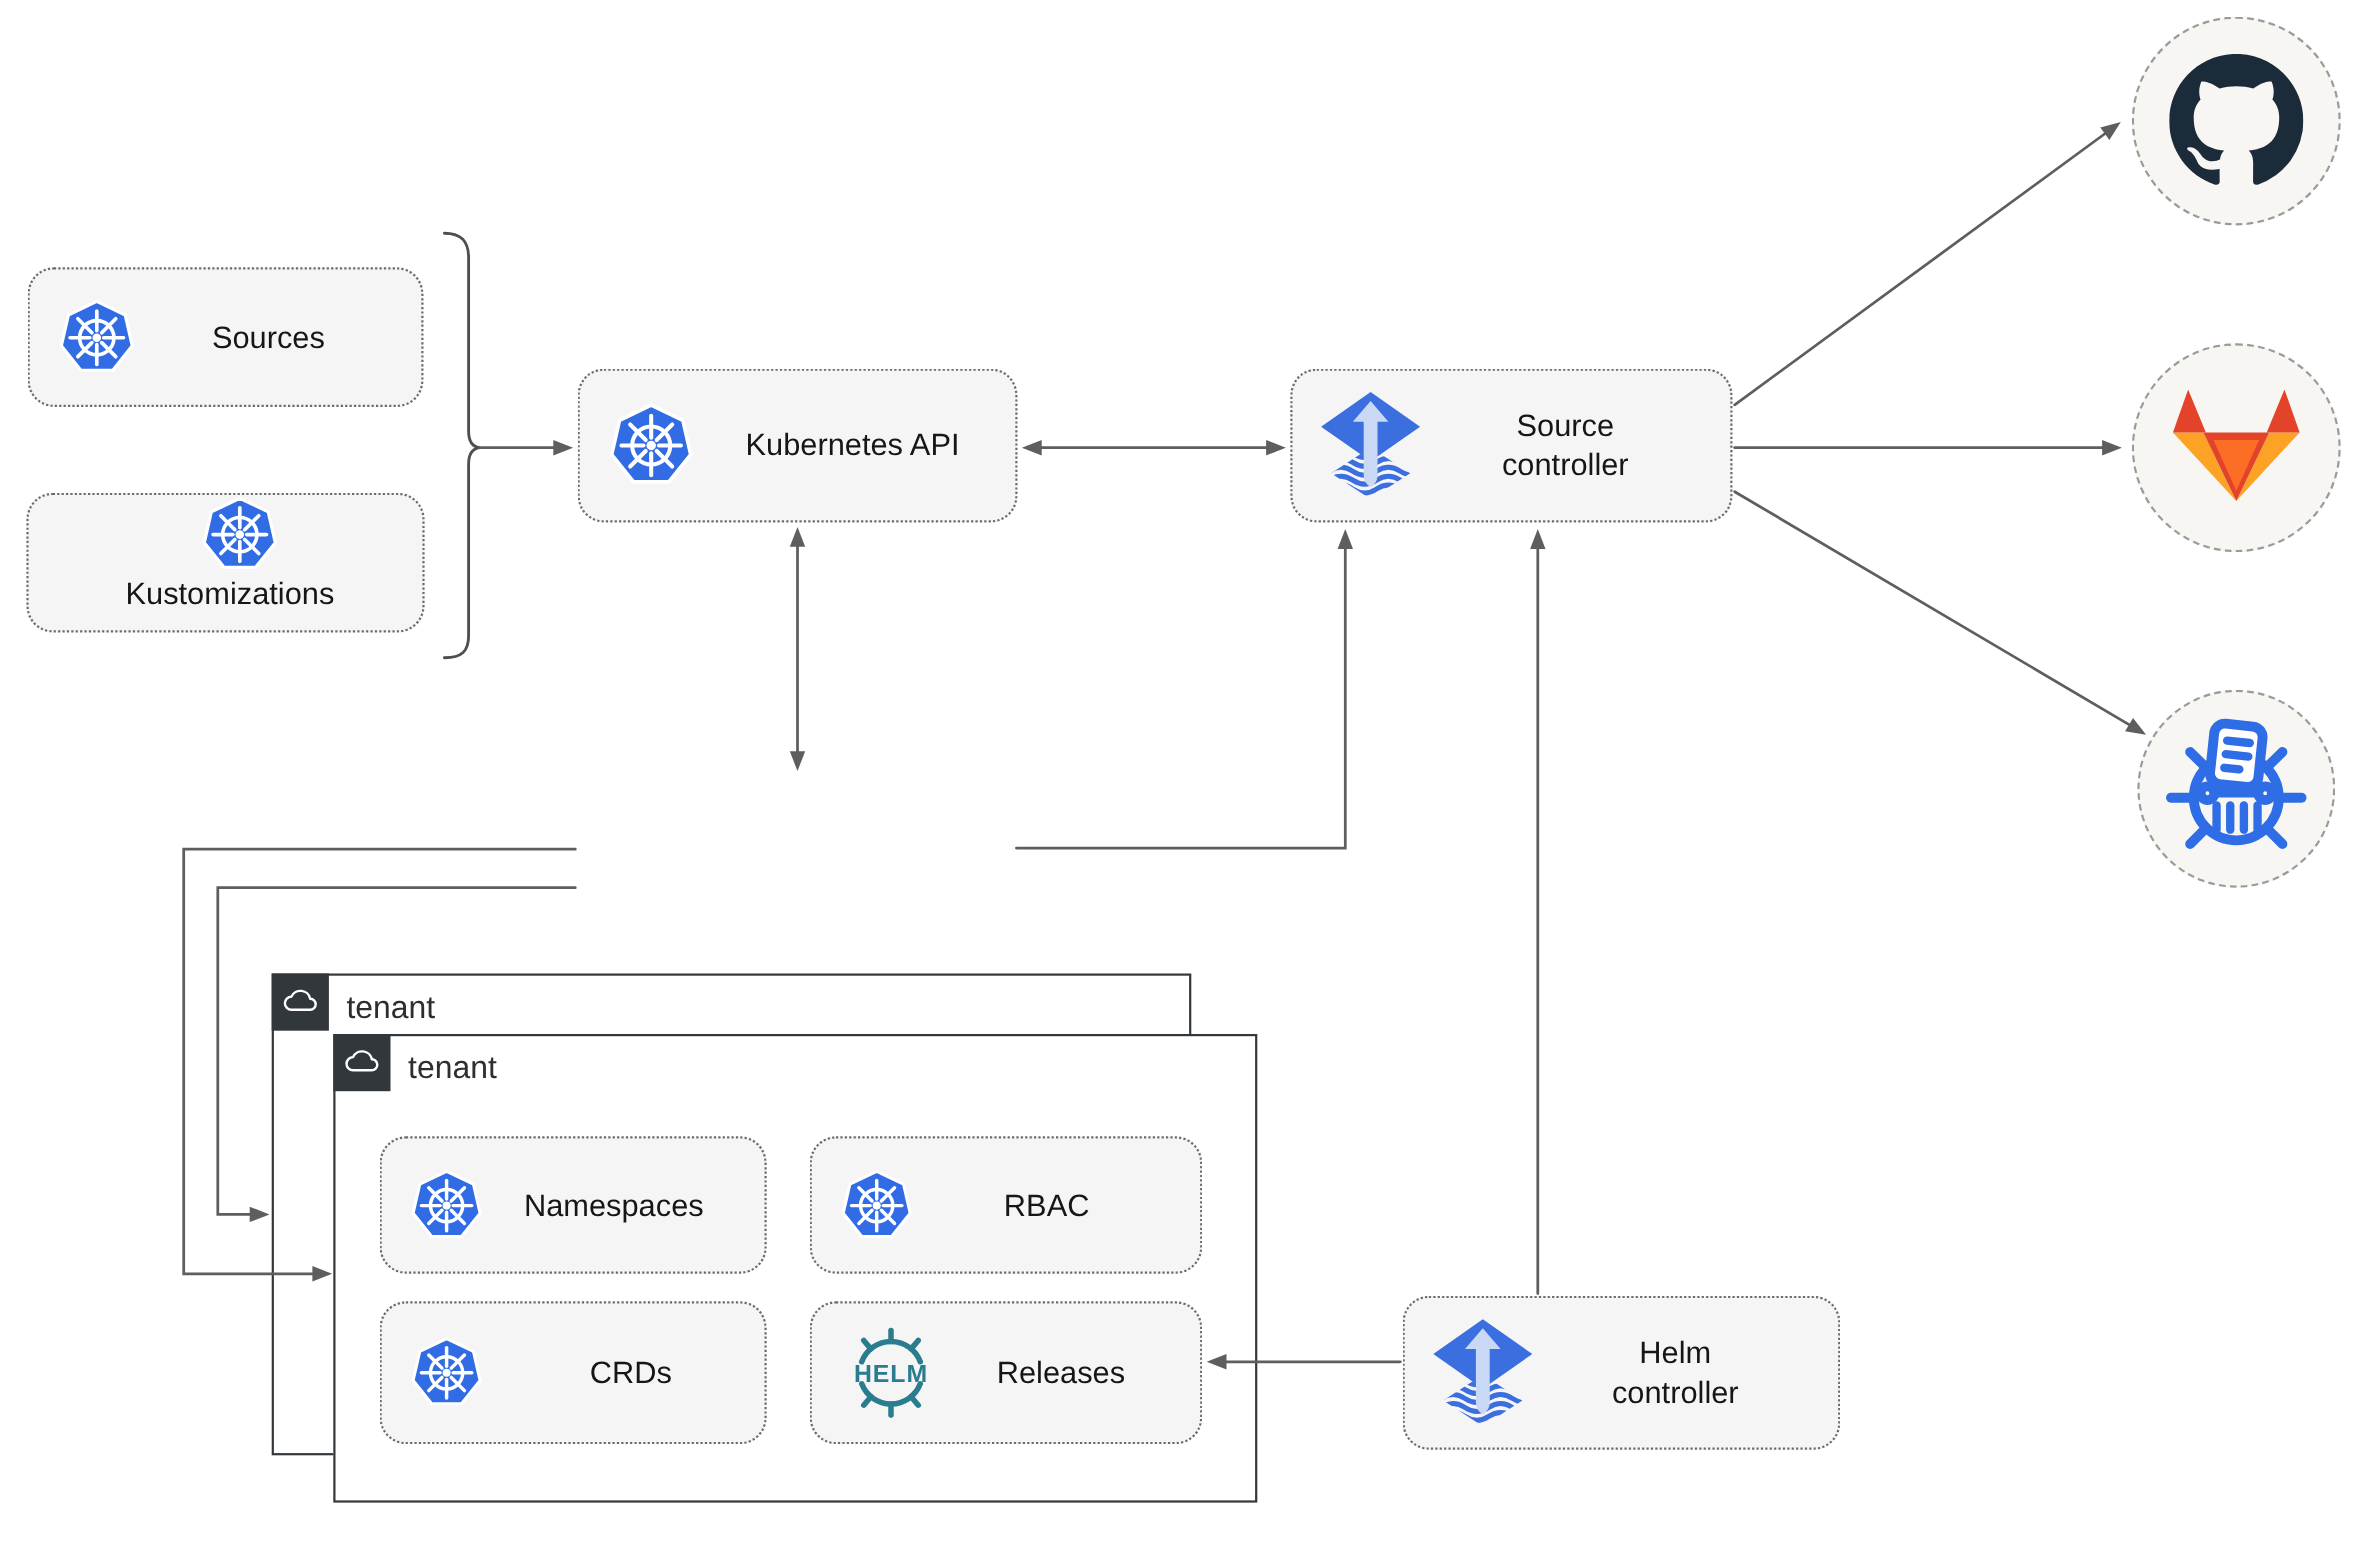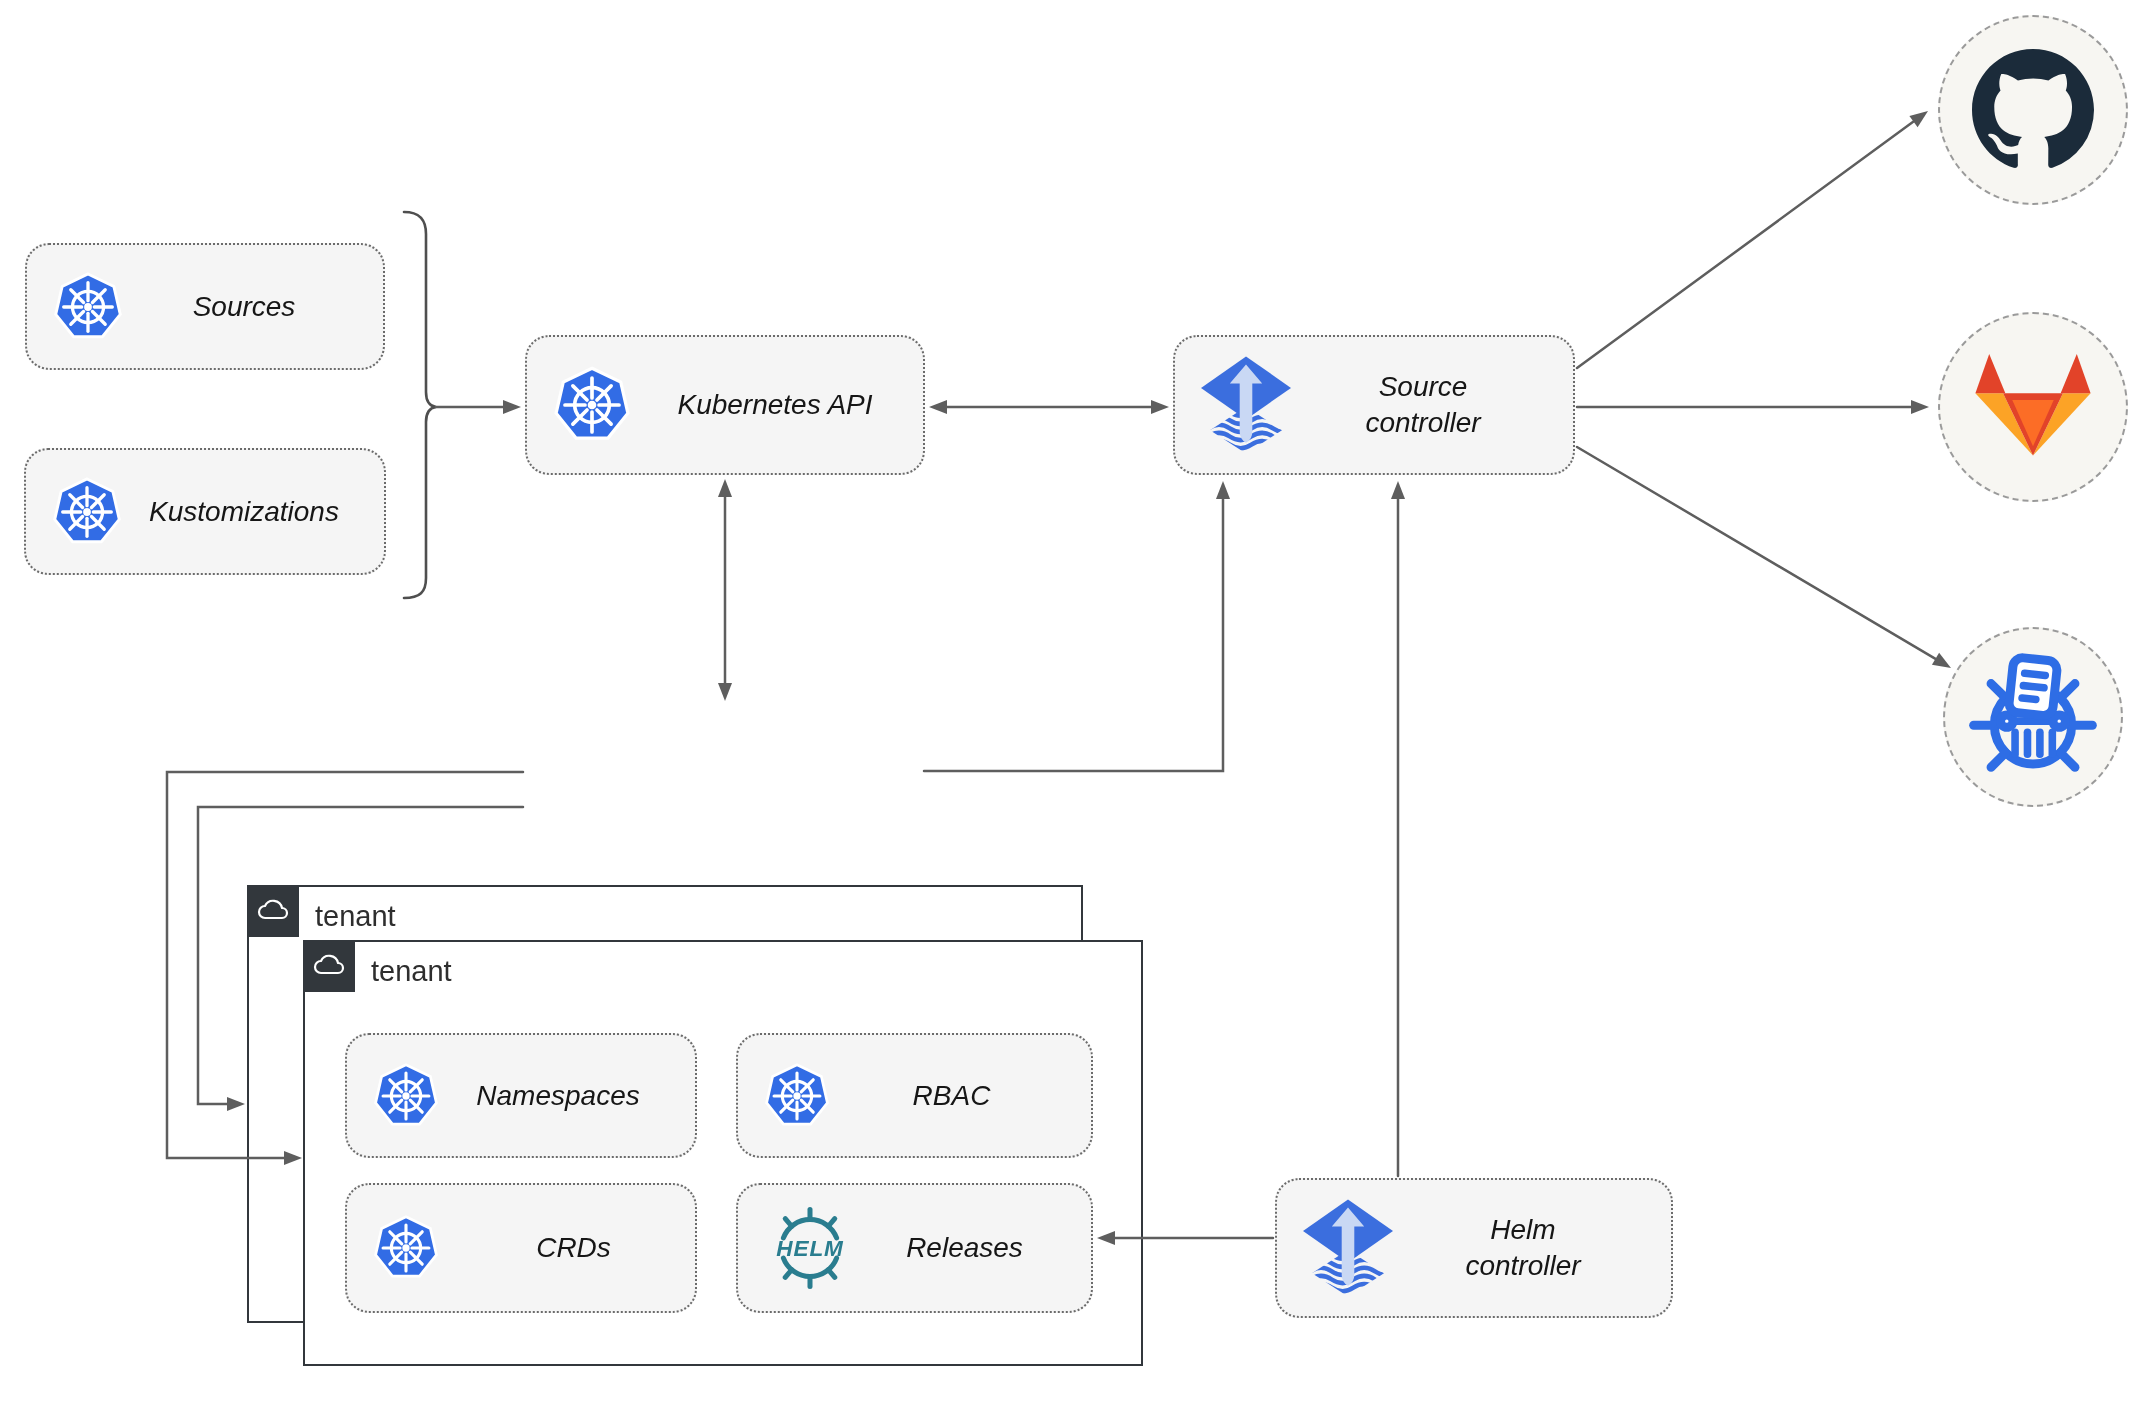--- a/index.html
+++ b/index.html
@@ -11,21 +11,21 @@
   svg.wires { position:absolute; left:0; top:0; pointer-events:none; }
   .wire { stroke:var(--wire-gray); stroke-width:2.5; fill:none; stroke-linecap:round; }
   .bracket { stroke:var(--bracket-gray); stroke-width:2.6; fill:none; stroke-linecap:round; }
   .head { fill:var(--wire-gray); stroke:none; }
 
   
   .node {
     position:absolute; box-sizing:border-box;
     background:var(--node-bg);
     border:2.2px dotted #6b6b6b; border-radius:24px;
-    display:flex; align-items:center; padding-left:26px;font-style:italic;
+    display:flex; align-items:center; padding-left:26px;
   }
   .node .icon { flex:0 0 auto; }
   .node-label { flex:1; display:flex; justify-content:center; padding-right:18px; }
   .node-label span {
     font-size:28px; line-height:1.28; color:#161616; text-align:center;
   }
   .node.wrap .node-label span { width:180px; }
 
   
   .tenant {
@@ -151,21 +151,21 @@
         <line x1="40.6" y1="32.4" x2="53.7" y2="19.3"></line>
           <line x1="31.4" y1="32.4" x2="18.3" y2="19.3"></line>
       </g>
       <circle class="k8s-hub" cx="36" cy="37" r="4"></circle>
     </svg>
     <div class="node-label">
         <span>Sources</span>
       </div>
   </div>
 
-  <div class="node" style="left:24px; top:448px; width:362px; height:127px;">
+  <div class="node" style="left:24px; top:448px; width:362px; height:127px;flex-direction:column;">
     <svg class="icon" width="70" height="72" viewBox="0 0 72 74">
       <polygon class="k8s-hept" points="36,3 62.6,15.8 69.2,44.6 50.8,67.6 21.2,67.6 2.8,44.6 9.4,15.8"></polygon>
       <circle class="k8s-wheel" cx="36" cy="37" r="16"></circle>
       <g class="k8s-wheel" stroke-width="3.2">
         <line x1="42.5" y1="37" x2="61" y2="37"></line>
           <line x1="29.5" y1="37" x2="11" y2="37"></line>
         <line x1="36" y1="43.5" x2="36" y2="62"></line>
           <line x1="36" y1="30.5" x2="36" y2="12"></line>
         <line x1="40.6" y1="41.6" x2="53.7" y2="54.7"></line>
           <line x1="31.4" y1="41.6" x2="18.3" y2="54.7"></line>

